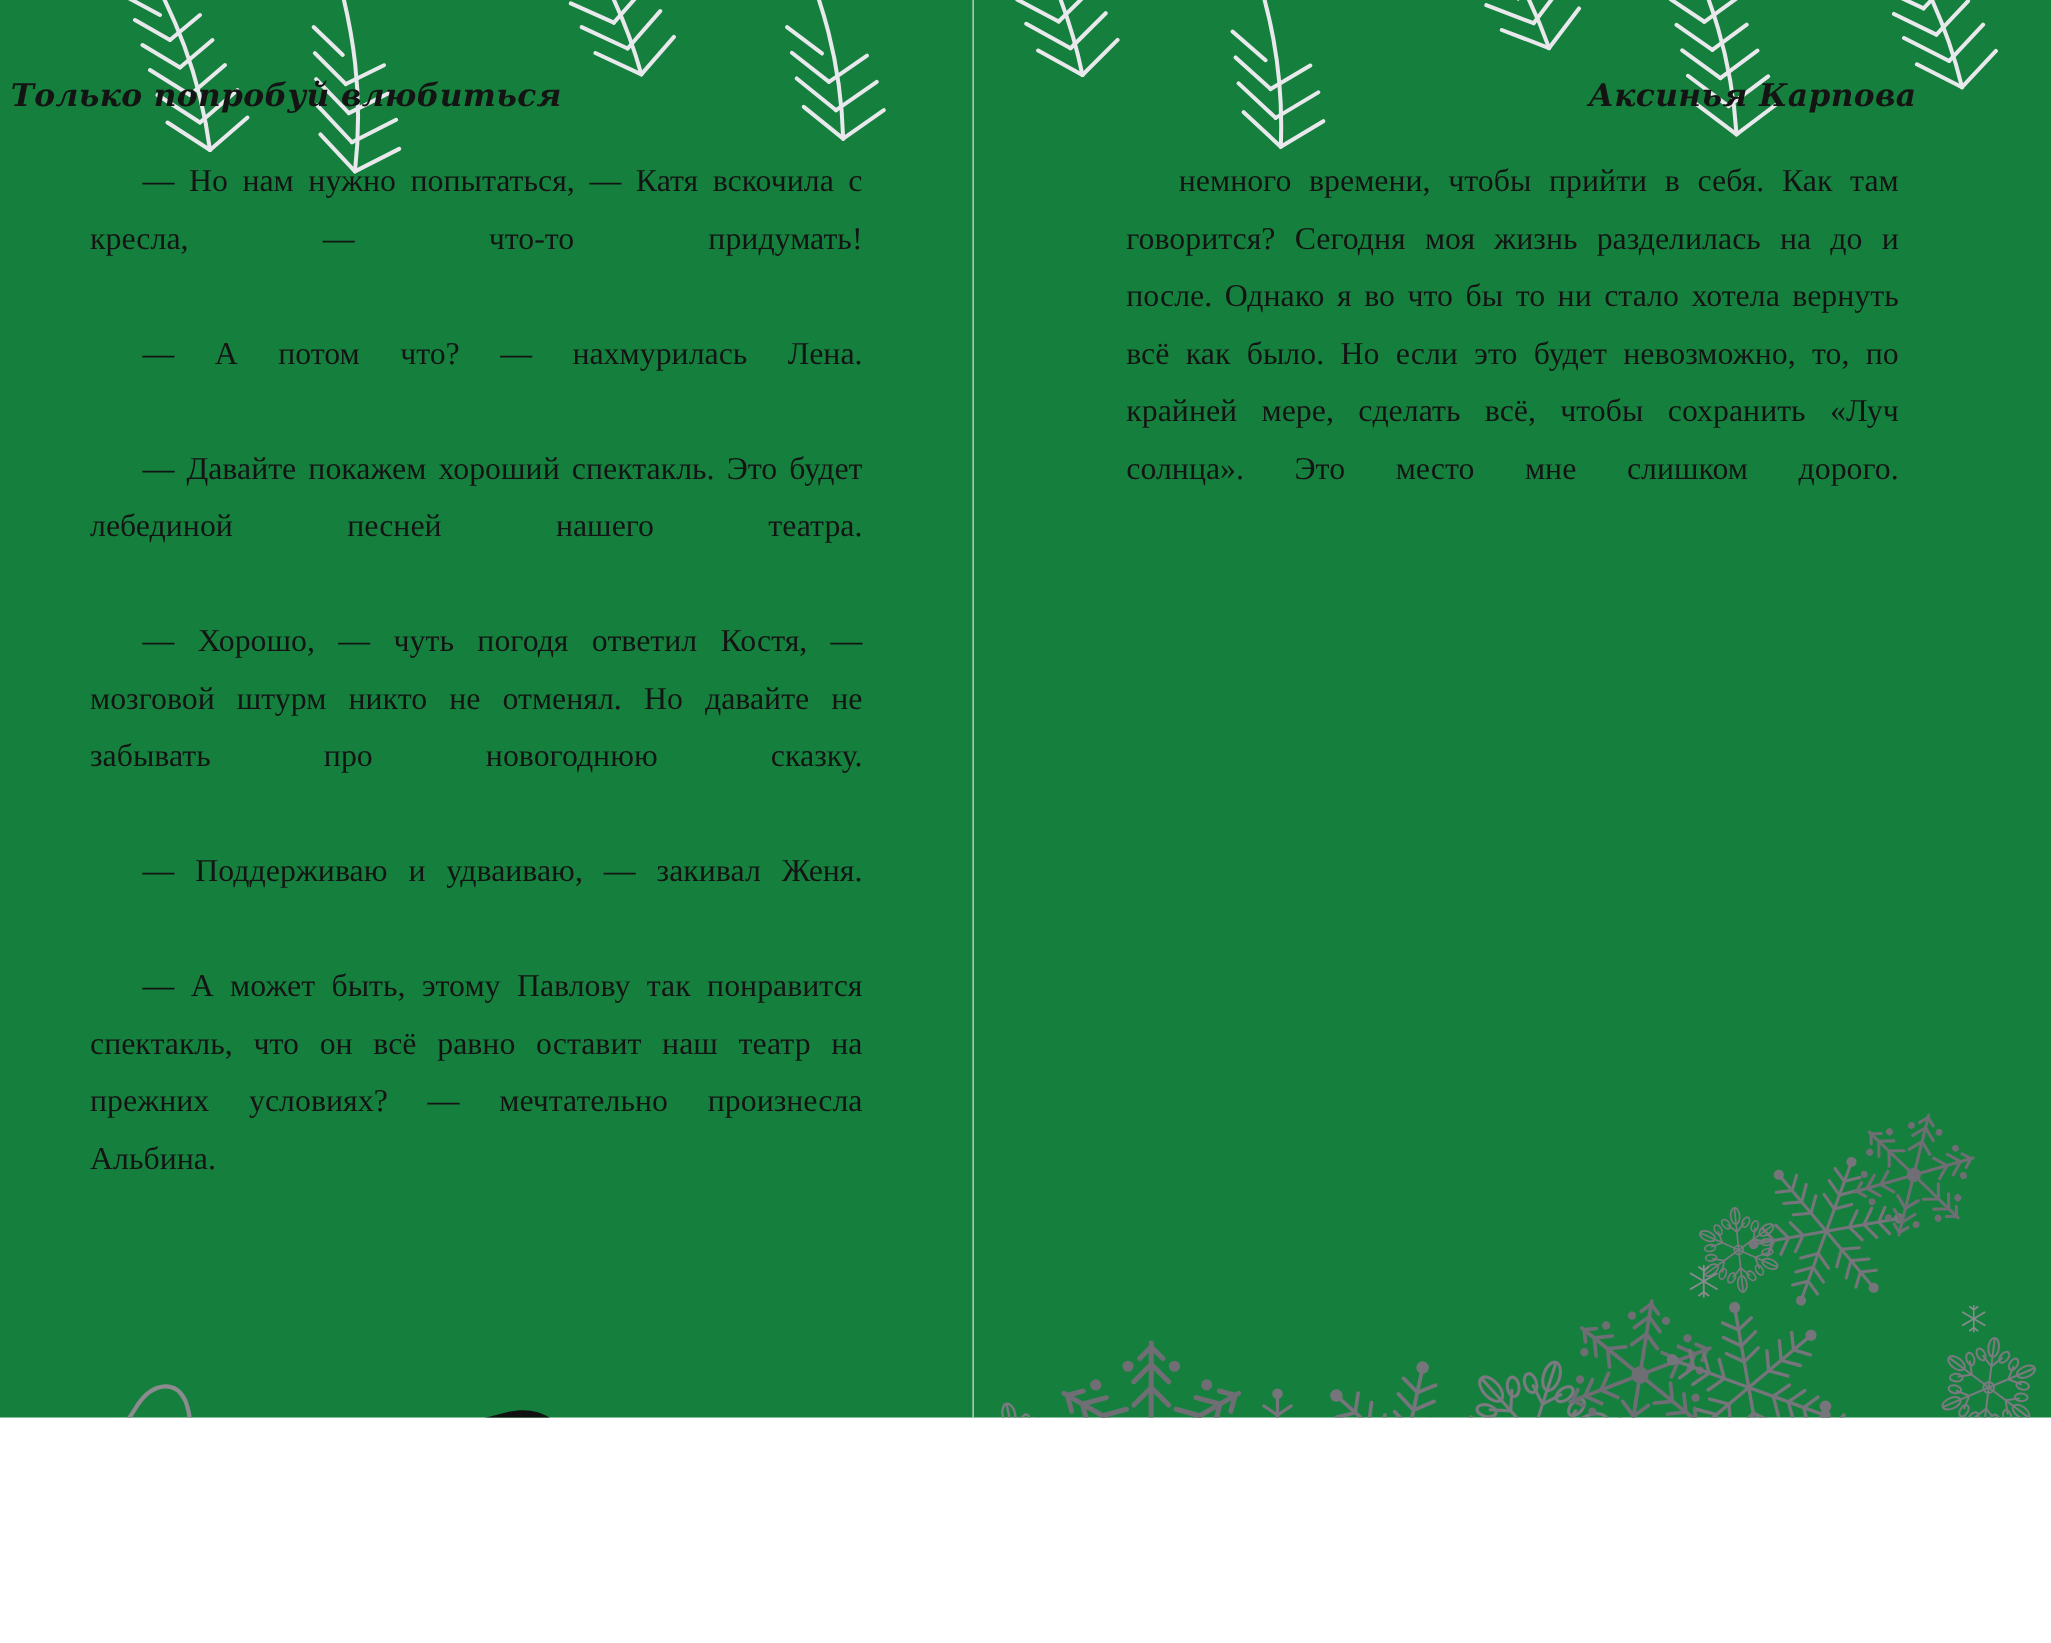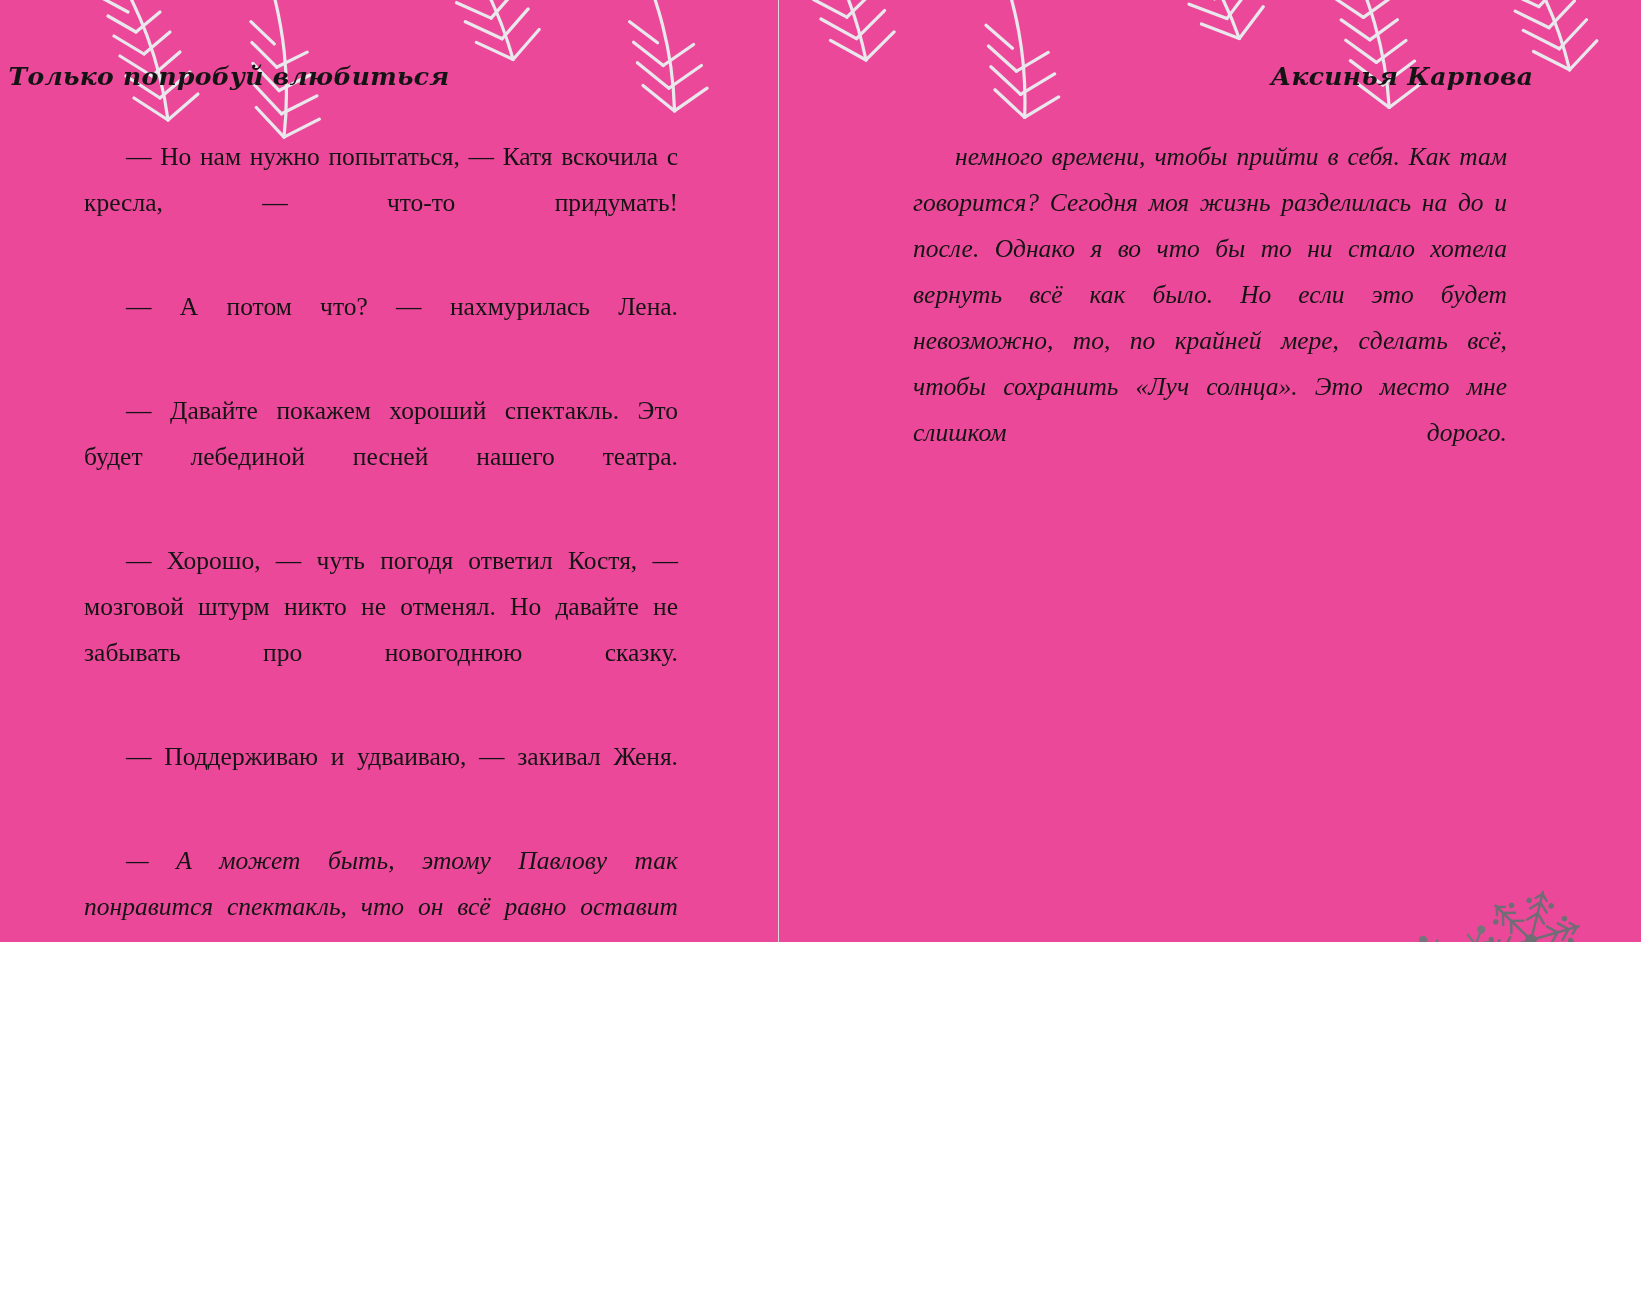--- a/index.html
+++ b/index.html
@@ -10,22 +10,22 @@
   body {
     width: 1641px;
     height: 1314px;
     overflow: hidden;
     font-family: "Liberation Serif", "DejaVu Serif", serif;
   }
 
   #book-spread {
     position: relative;
     width: 1641px;
-    height: 942px;
-    background: #ec4899;
+    height: 1134px;
+    background: #15803d;
     overflow: hidden;
   }
 
   
   .fir-band {
     position: absolute;
     top: 0;
     left: 0;
     width: 1641px;
     height: 140px;
@@ -82,24 +82,24 @@
     left: 72px;
     top: 122px;
     width: 618px;
   }
   .page-right .text-col {
     left: 102px;
     top: 122px;
     width: 618px;
   }
   .text-col p {
-    margin: 12px;
+    margin: 0;
     text-indent: 42px;
   }
-  .text-col p:last-child { text-align: justify; font-style: italic; }
+  .text-col p:last-child { text-align: justify; }
 
   
   .text-col p::after {
     content: "";
     display: inline-block;
     width: 100%;
   }
 
   
   .mitten-wrap {

